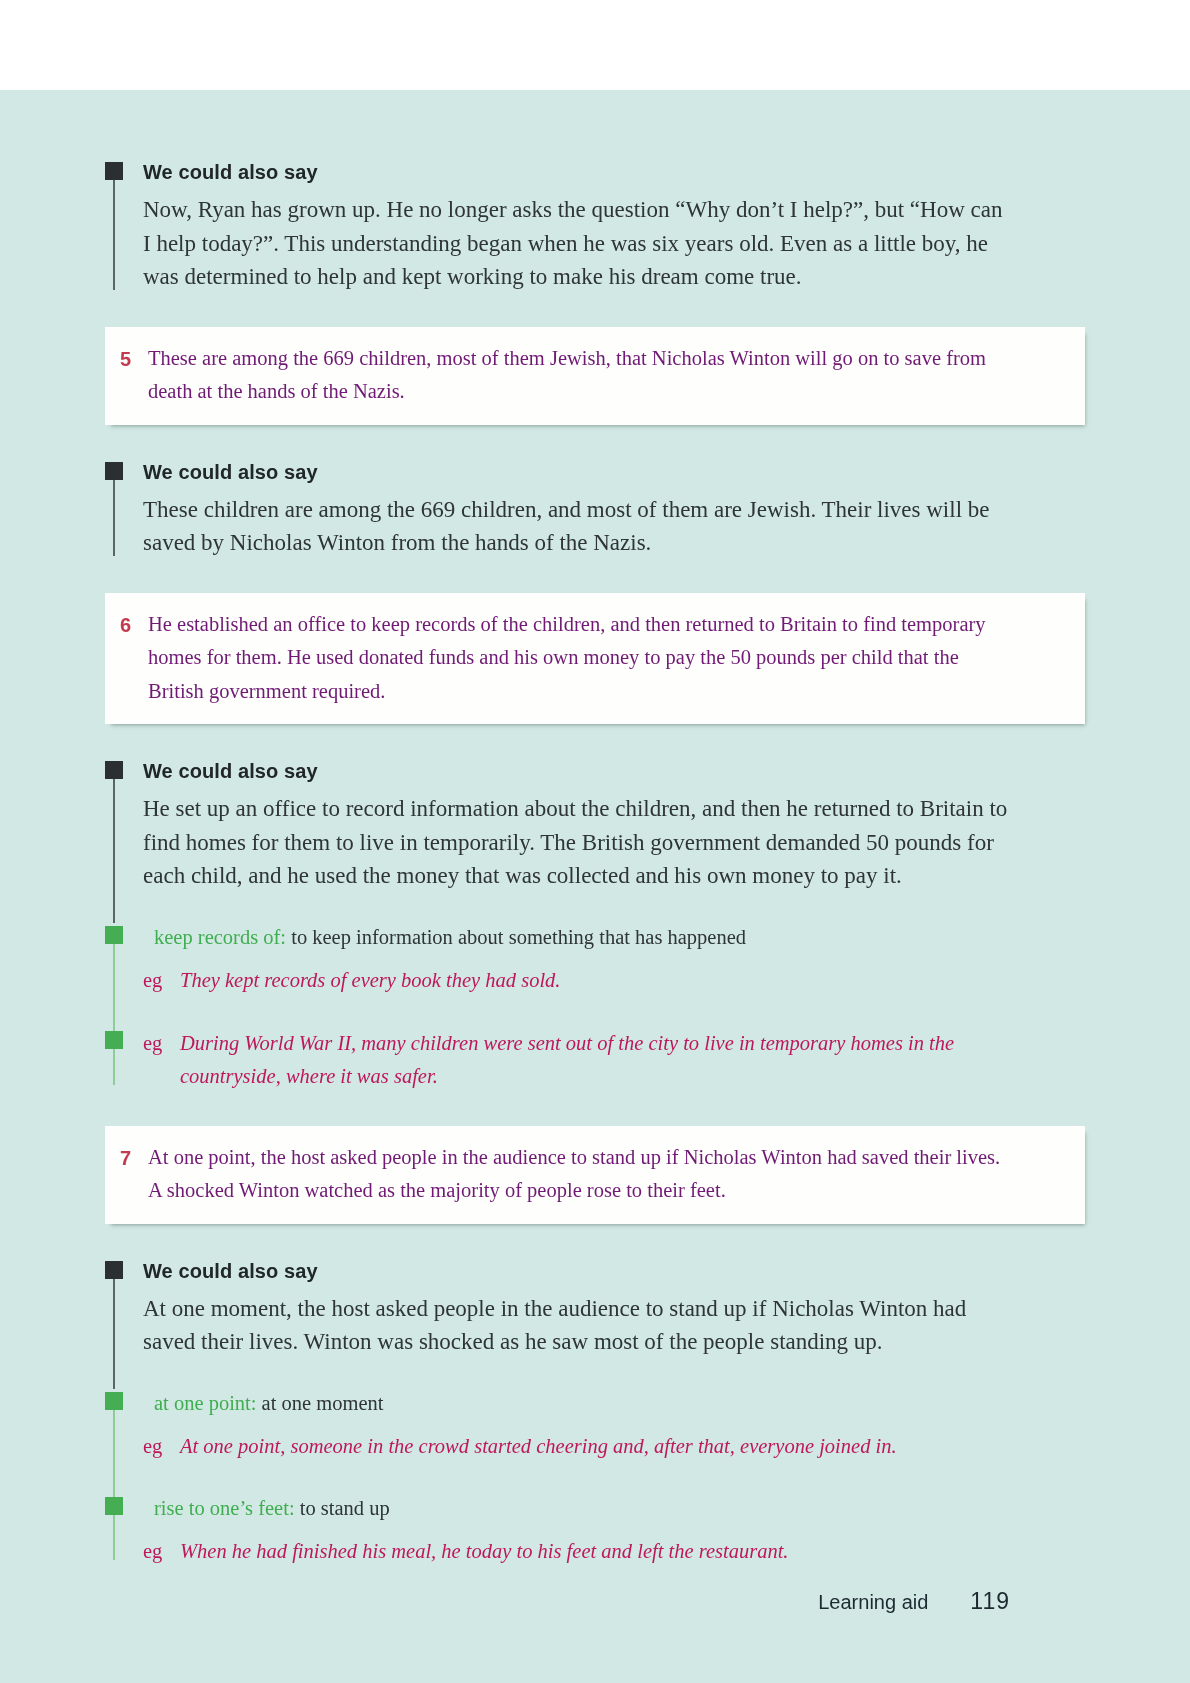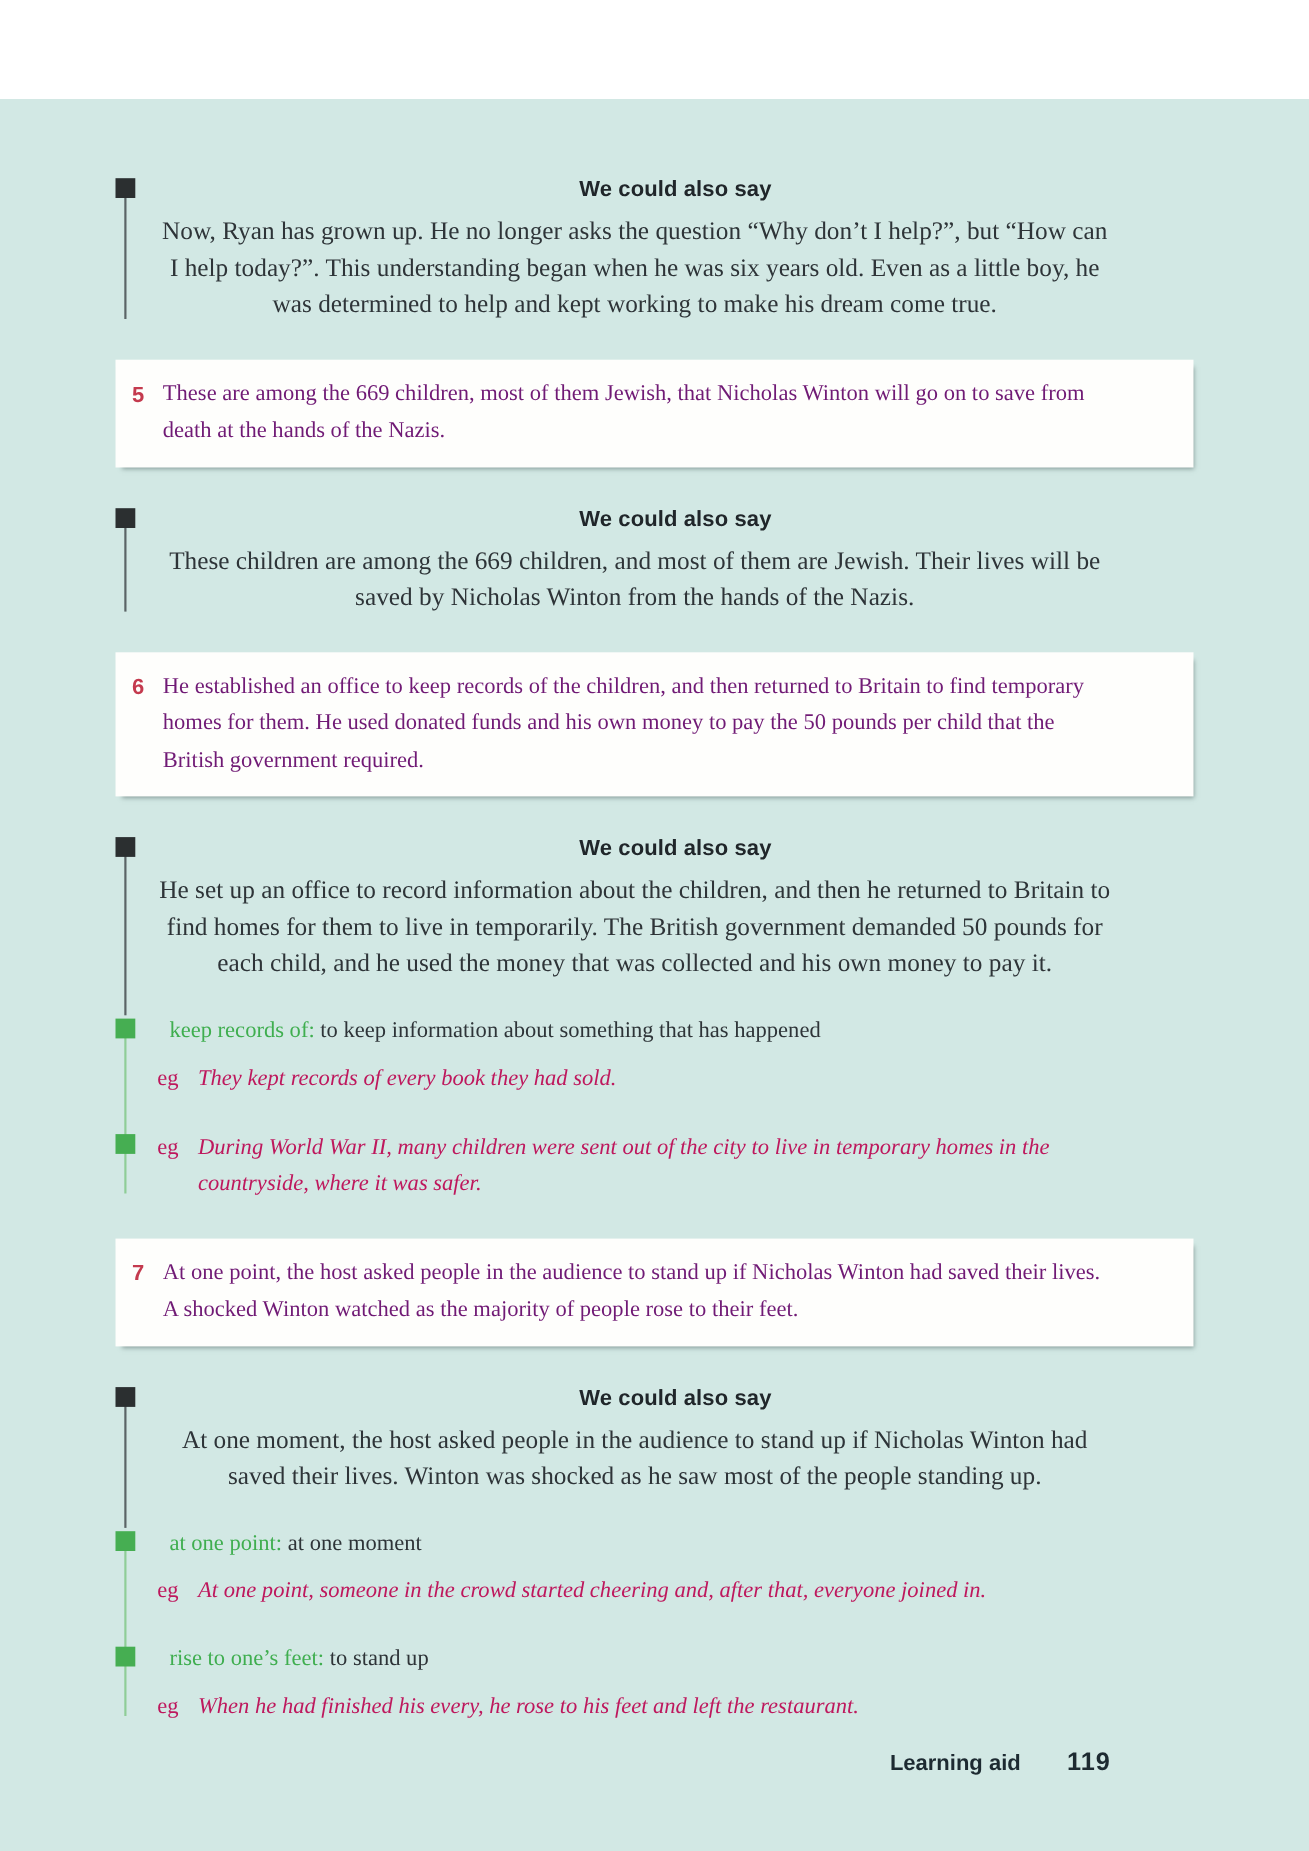--- a/index.html
+++ b/index.html
@@ -3,21 +3,21 @@
 <meta charset="utf-8">
 <style>
   html,body{margin:0;padding:0;}
   body{background:#ffffff;font-family:"Liberation Serif",serif;}
   .canvas{position:relative;width:1190px;height:1683px;background:#ffffff;overflow:hidden;}
   .teal-bg{position:absolute;top:90px;left:0;width:1190px;height:1593px;background:#d2e8e4;}
   .content{position:absolute;top:160px;left:105px;width:980px;}
 
   
   .note{margin-bottom:33px;}
-  .note-main{position:relative;padding-left:38px;text-align:center;}
+  .note-main{position:relative;padding-left:38px;}
   .note-main .rail{position:absolute;left:8px;top:10px;bottom:4px;width:2px;background:#5b6466;}
   .note.has-vocab .note-main .rail{bottom:-30px;}
   .sq{display:block;width:18px;height:18px;}
   .sq.black{position:absolute;left:0;top:2px;background:#2b2f30;}
   .sq.green{position:absolute;left:-38px;top:4px;background:#46ae52;}
   .note h3{margin:0 0 9px 0;font-family:"Liberation Sans",sans-serif;font-weight:bold;
            font-size:20px;line-height:24px;color:#20262a;letter-spacing:0.1px;}
   .note p.body{margin:0;font-size:23px;line-height:33.5px;color:#2e3438;max-width:868px;}
 
   
@@ -34,21 +34,21 @@
 
   
   .highlight{display:flex;background:#fefefc;margin-bottom:35px;width:980px;box-sizing:border-box;
              padding:15px 68px 16px 15px;box-shadow:3px 4px 4px -3px rgba(76,99,96,0.55);}
   .hl-number{flex:0 0 28px;font-family:"Liberation Sans",sans-serif;font-weight:bold;
              font-size:20px;line-height:33.5px;color:#c43a4e;padding-top:1px;}
   .hl-text{margin:0;flex:1;font-size:20.5px;line-height:33.5px;color:#701a75;}
 
   
   .footer{position:absolute;top:1588px;left:105px;width:905px;text-align:right;
-          font-family:"Liberation Sans",sans-serif;font-weight:bold;color:#1d2a31;}
+          font-family:"Liberation Sans",sans-serif;font-weight:normal;color:#1d2a31;}
   .footer .flabel{font-size:20px;}
   .footer .fpage{font-size:23px;margin-left:42px;letter-spacing:1px;}
 </style>
 </head>
 <body>
 
 <div class="canvas">
   <div class="teal-bg"></div>
 
   <div class="content">
@@ -128,21 +128,21 @@
           <div class="egline">
             <span class="eg-label">eg</span>
             <span class="eg-text">At one point, someone in the crowd started cheering and, after that, everyone joined in.</span>
           </div>
         </div>
         <div class="vocab-entry">
           <span class="sq green"></span>
           <p class="defline"><span class="term">rise to one’s feet:</span> <span class="definition">to stand up</span></p>
           <div class="egline">
             <span class="eg-label">eg</span>
-            <span class="eg-text">When he had finished his every, he rose to his feet and left the restaurant.</span>
+            <span class="eg-text">When he had finished his meal, he today to his feet and left the restaurant.</span>
           </div>
         </div>
       </div>
     </section>
 
   </div>
 
   <div class="footer">
     <span class="flabel">Learning aid</span><span class="fpage">119</span>
   </div>

